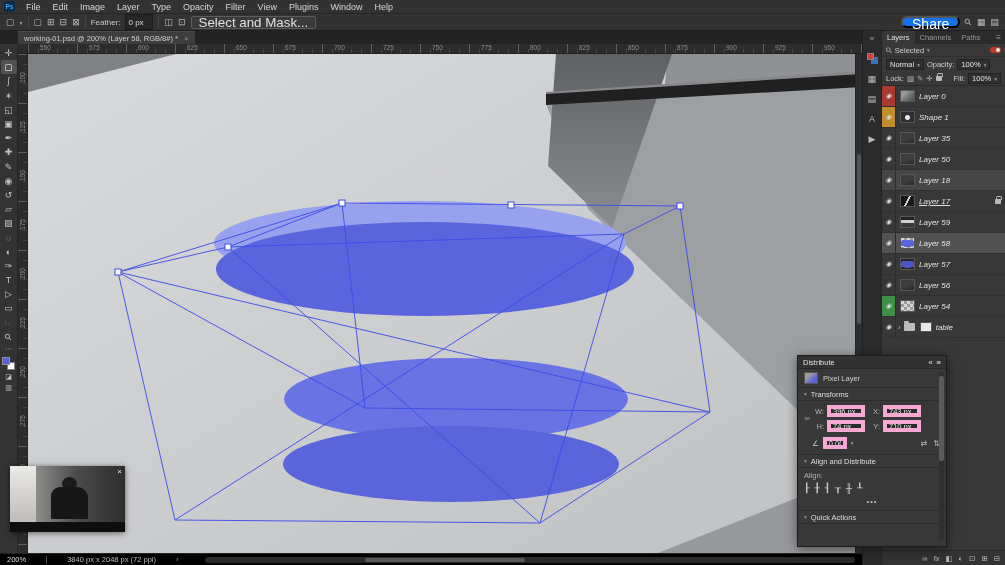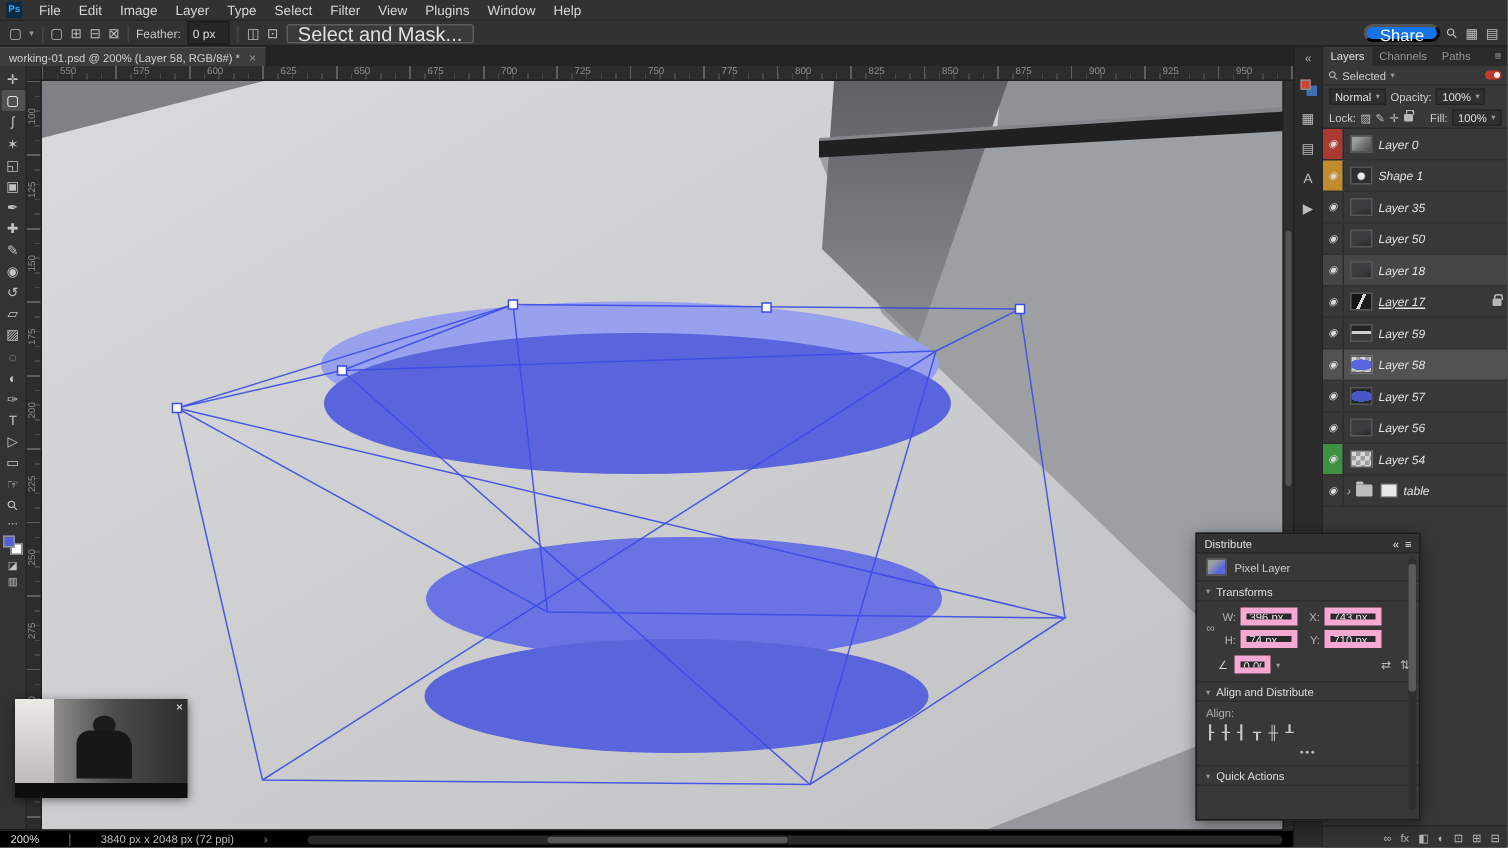--- a/index.html
+++ b/index.html
@@ -12,25 +12,25 @@
   .pslogo { width:11px; height:11px; border-radius:2px; background:#0d2b45; color:#31a8ff; font-size:6.5px; font-weight:bold; display:flex; align-items:center; justify-content:center; margin-right:5px; }
   .mitem { padding:0 6px; line-height:14px; }
 
   
   .optionsbar { position:absolute; top:14px; left:0; right:0; height:17px; background:#323232; border-bottom:1px solid #1f1f1f; display:flex; align-items:center; gap:5px; padding:0 6px; font-size:8px; color:#c9c9c9; z-index:10; }
   .ob-sep { width:1px; height:11px; background:#454545; }
   .ob-ico { font-size:9px; color:#bdbdbd; line-height:1; }
   .ob-caret { font-size:6px; color:#9a9a9a; }
   .ob-field { background:#262626; border:1px solid #1c1c1c; height:16px; width:28px; color:#ddd; font-size:8px; padding:0 2px; font-family:"Liberation Sans",sans-serif; }
   .ob-btn { border:1px solid #5c5c5c; border-radius:2px; height:13px; line-height:11px; padding:0 7px; color:#e0e0e0; background:#3a3a3a; }
-  .share-btn { margin-left:auto; background:#1473e6; color:#fff; height:12px; line-height:12px; border-radius:6px; padding:0 9px; font-size:11px; }
+  .share-btn { margin-left:auto; background:#1473e6; color:#fff; height:12px; line-height:12px; border-radius:6px; padding:0 9px; font-size:14px; }
 
   
   .tabbar { position:absolute; top:31px; left:0; width:862px; height:13px; background:#232323; display:flex; align-items:stretch; z-index:5; }
-  .doctab { background:#3d3d3d; border-top:1px solid#4c4c4c; display:flex; align-items:center; gap:6px; padding:0 6px; font-size:7.5px; color:#d0d0d0; }
+  .doctab { margin-left:18px; background:#3d3d3d; border-top:1px solid#4c4c4c; display:flex; align-items:center; gap:6px; padding:0 6px; font-size:7.5px; color:#d0d0d0; }
   .doctab .tclose { color:#9a9a9a; font-size:8px; }
 
   
   .toolbar { position:absolute; left:0; top:44px; width:18px; height:509px; background:#333333; border-right:1px solid #252525; display:flex; flex-direction:column; align-items:center; padding-top:2px; z-index:6; }
   .tool { width:16px; height:14.2px; display:flex; align-items:center; justify-content:center; font-size:9px; color:#c3c3c3; border-radius:2px; }
   .tool.active { background:#515151; color:#fff; }
   .tool.small { font-size:7px; height:11px; }
   .zoomglyph { display:inline-block; transform:rotate(-45deg); }
   .swatches { position:relative; width:13px; height:13px; margin:2px 0; }
   .sw-bg { position:absolute; right:0; bottom:0; width:8px; height:8px; background:#ffffff; border:1px solid #808080; }
@@ -146,21 +146,21 @@
 
 <div id="app">
 
   <header class="menubar">
     <span class="pslogo">Ps</span>
     <span class="mitem">File</span>
     <span class="mitem">Edit</span>
     <span class="mitem">Image</span>
     <span class="mitem">Layer</span>
     <span class="mitem">Type</span>
-    <span class="mitem">Select</span>
+    <span class="mitem">Opacity</span>
     <span class="mitem">Filter</span>
     <span class="mitem">View</span>
     <span class="mitem">Plugins</span>
     <span class="mitem">Window</span>
     <span class="mitem">Help</span>
   </header>
 
   <div class="optionsbar">
     <span class="ob-ico">▢</span>
     <span class="ob-caret">▾</span>

